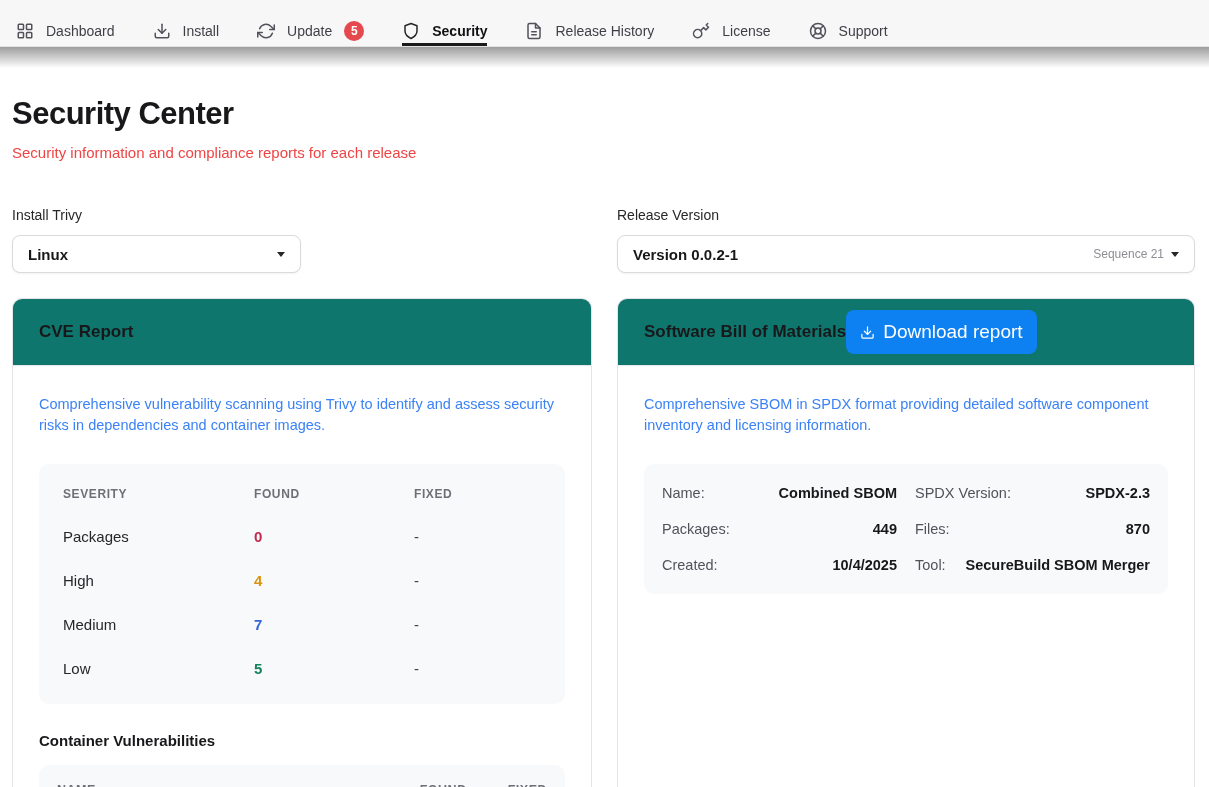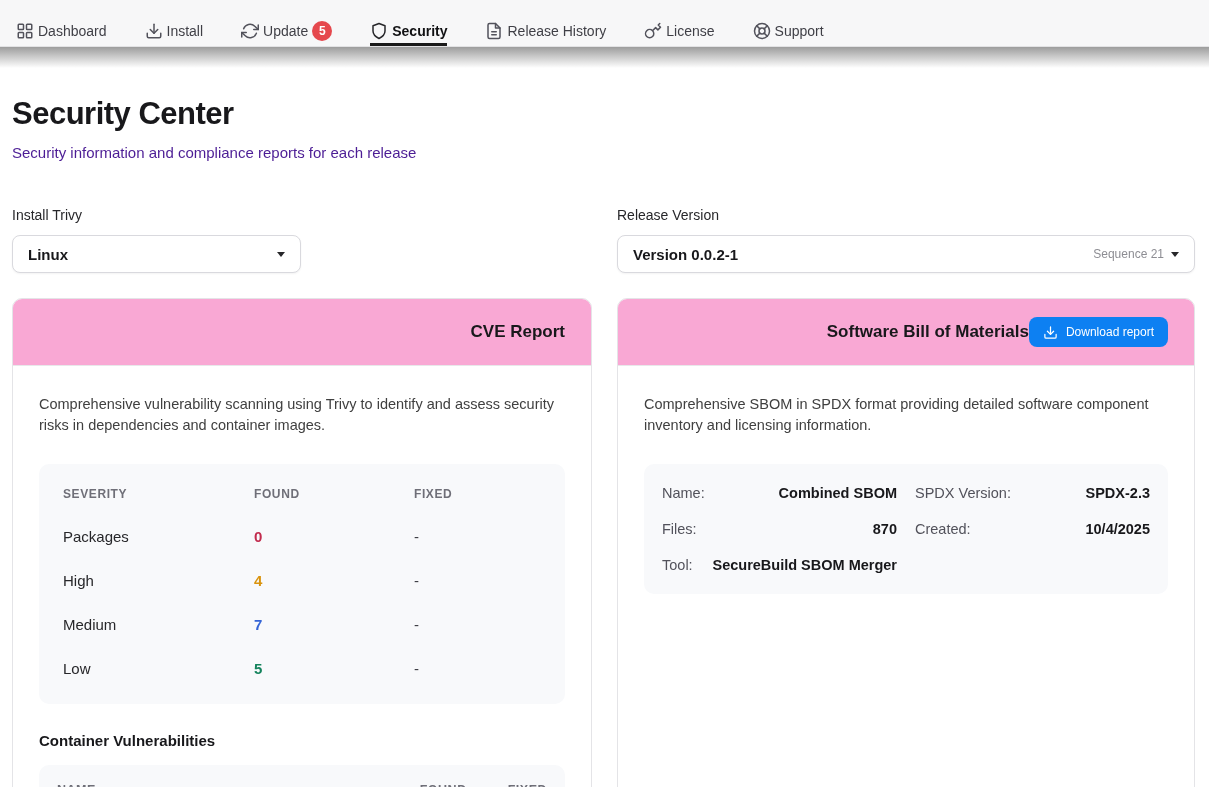--- a/index.html
+++ b/index.html
@@ -2,77 +2,77 @@
 <html><head>
 <meta charset="utf-8">
 <style>
   * { margin:0; padding:0; box-sizing:border-box; }
   html,body { width:1209px; height:787px; overflow:hidden; background:#fff;
     font-family:"Liberation Sans","DejaVu Sans",sans-serif; color:#18181b; }
 
   
   .nav { height:47px; background:#f7f7f8; border-bottom:1px solid #e2e2e4;
     display:flex; align-items:stretch; padding:0 16px; gap:38px; }
-  .nav-item { display:flex; align-items:center; gap:4px; font-size:14px;
+  .nav-item { display:flex; align-items:center; gap:12px; font-size:14px;
     color:#3f3f46; border-bottom:3px solid transparent; padding-top:19px; cursor:pointer; white-space:nowrap; }
   .nav-item svg { width:18px; height:18px; stroke:#52525b; fill:none;
     stroke-width:2; stroke-linecap:round; stroke-linejoin:round; }
   .nav-item.active { color:#111113; font-weight:700; border-bottom-color:#1a1a1a; }
   .nav-item.active svg { stroke:#27272a; }
   .badge { min-width:20px; height:20px; border-radius:50%; color:#fff;
     font-size:12px; font-weight:700; display:flex; align-items:center; justify-content:center; }
 
   
   .scroll-shade { height:21px; background:linear-gradient(#9d9d9d,#ffffff); }
 
   
   .content { padding:0 12px; }
   h1 { font-size:31px; font-weight:700; letter-spacing:-0.5px; margin:28px 0 12px; color:#18181b; }
-  .subtitle { font-size:15px; color:#4c1d95; margin-bottom:46px; }
+  .subtitle { font-size:15px; color:#ef4444; margin-bottom:46px; }
 
   .two-col { display:grid; grid-template-columns:580px 578px; column-gap:25px; align-items:start; }
   .filters { margin-bottom:25px; }
   .field-label { font-size:14px; color:#27272a; margin-bottom:12px; }
   .select { height:38px; border:1px solid #d9d9de; border-radius:8px; background:#fff;
     display:flex; align-items:center; justify-content:space-between; padding:0 15px;
     box-shadow:0 1px 2px rgba(0,0,0,.05); cursor:pointer; }
   .select-install { width:289px; }
   .select-value { font-size:15px; font-weight:700; color:#18181b; }
   .select-right { display:flex; align-items:center; gap:7px; }
   .seq { font-size:12px; color:#8d8d93; }
   .caret { width:0; height:0; border-left:4.5px solid transparent;
     border-right:4.5px solid transparent; border-top:5.5px solid #27272a; }
 
   
   .card { border:1px solid #e4e4e7; border-radius:10px; background:#fff;
     min-height:530px; overflow:hidden; }
-  .card-header { background:#f9a8d4; border-bottom:1px solid #e8e8ea; height:67px;
-    padding:0 26px; display:flex; align-items:center; justify-content:flex-end; }
+  .card-header { background:#0f766e; border-bottom:1px solid #e8e8ea; height:67px;
+    padding:0 26px; display:flex; align-items:center; justify-content:flex-start; }
   .card-title { font-size:17px; font-weight:700; color:#18181b; }
   .card-body { padding:28px 26px; }
-  .desc { font-size:14.5px; line-height:21px; color:#404040; margin-bottom:28px; }
+  .desc { font-size:14.5px; line-height:21px; color:#3b82f6; margin-bottom:28px; }
 
   
   .sev-table { background:#f8f9fb; border-radius:10px; padding:10px 24px 14px; }
   .sev-head, .sev-row { display:grid; grid-template-columns:191px 160px 1fr; align-items:center; }
   .sev-head { height:40px; font-size:12px; font-weight:700; color:#6f6f78; letter-spacing:.6px; }
   .sev-row { height:44px; font-size:15px; color:#27272a; }
   .sev-found { font-weight:700; }
   .sev-fixed { color:#3f3f46; }
 
   .sub-section-title { font-size:15px; font-weight:700; color:#18181b; margin:28px 0 16px; }
   .cv-table-header { background:#f8f9fb; border-radius:10px; height:49px;
     display:flex; align-items:center; padding:0 18px; font-size:12.5px;
     font-weight:700; color:#6f6f78; letter-spacing:.5px; }
   .cv-name { flex:1; }
   .cv-found { margin-right:41px; }
 
   
   .btn-download { display:flex; align-items:center; gap:8px; border:none; cursor:pointer;
-    color:#fff; border-radius:8px; height:30px; padding:0 14px; font-size:12px;
+    color:#fff; border-radius:8px; height:44px; padding:0 14px; font-size:19px;
     font-weight:500; font-family:inherit; }
   .btn-download svg { width:15px; height:15px; stroke:#fff; fill:none;
     stroke-width:2; stroke-linecap:round; stroke-linejoin:round; }
   .info-grid { background:#f8f9fb; border-radius:10px; padding:11px 18px;
     display:grid; grid-template-columns:1fr 1fr; column-gap:18px; }
   .info-item { display:flex; align-items:center; justify-content:space-between;
     height:36px; font-size:14.5px; gap:10px; }
   .info-label { color:#52525b; white-space:nowrap; }
   .info-value { font-weight:700; color:#18181b; text-align:right; white-space:nowrap; }
 </style>
@@ -231,20 +231,24 @@
         <div class="info-grid">
           <div class="info-item">
             <span class="info-label">Name:</span>
             <span class="info-value">Combined SBOM</span>
           </div>
           <div class="info-item">
             <span class="info-label">SPDX Version:</span>
             <span class="info-value">SPDX-2.3</span>
           </div>
           <div class="info-item">
+            <span class="info-label">Packages:</span>
+            <span class="info-value">449</span>
+          </div>
+          <div class="info-item">
             <span class="info-label">Files:</span>
             <span class="info-value">870</span>
           </div>
           <div class="info-item">
             <span class="info-label">Created:</span>
             <span class="info-value">10/4/2025</span>
           </div>
           <div class="info-item">
             <span class="info-label">Tool:</span>
             <span class="info-value">SecureBuild SBOM Merger</span>

